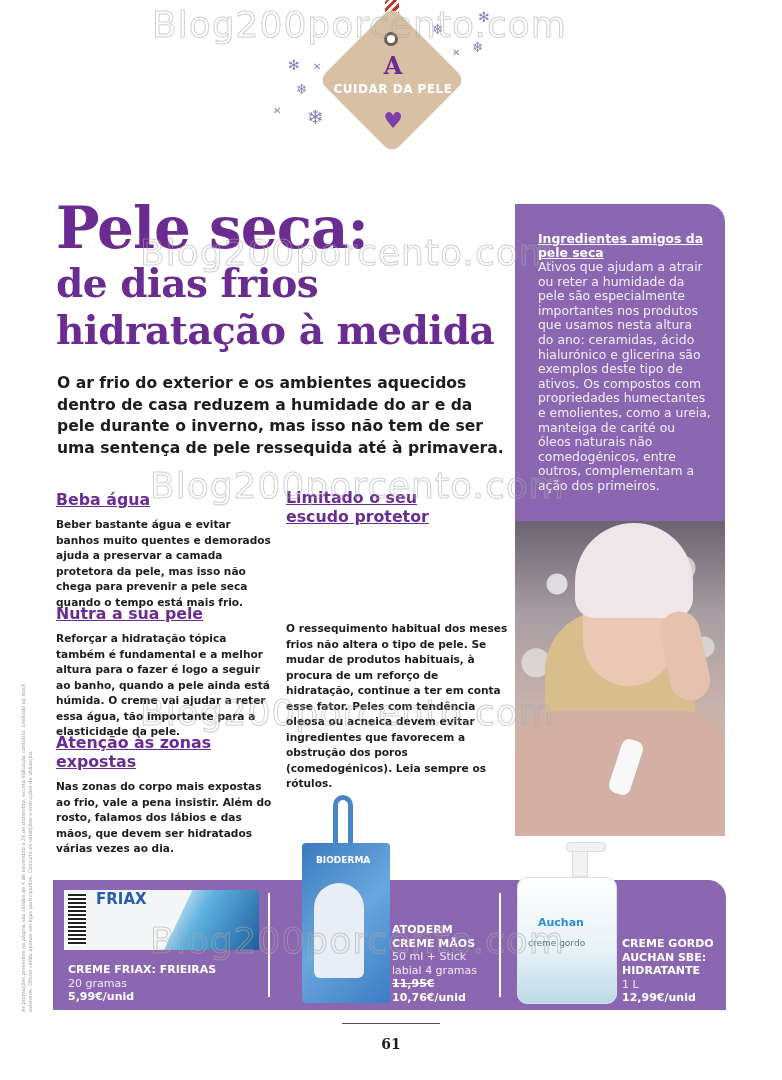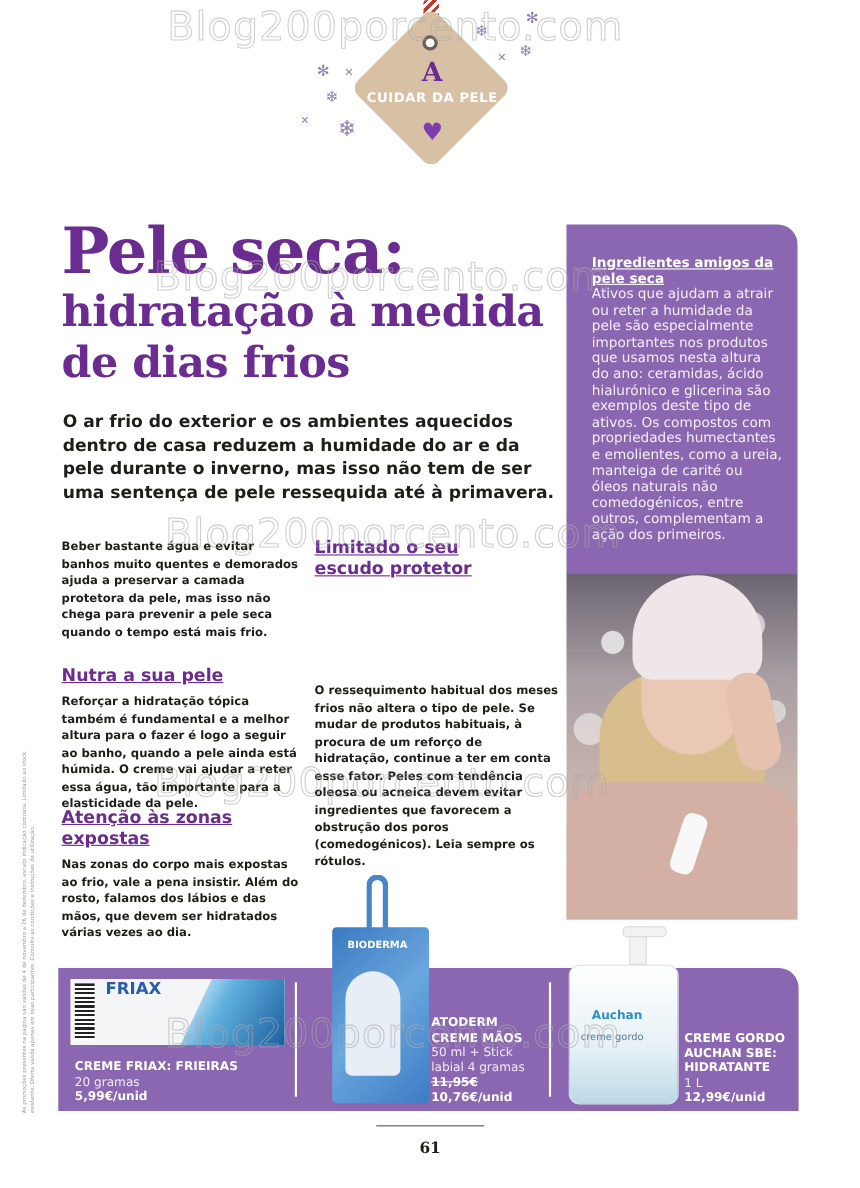--- a/index.html
+++ b/index.html
@@ -132,42 +132,43 @@
   <div class="tag-string"></div>
   <div class="tag"></div>
   <div class="tag-hole"></div>
   <div class="tag-logo">A</div>
   <div class="tag-label">CUIDAR DA PELE</div>
   <div class="tag-heart">♥</div>
 </div>
 
 <div class="headline">
   <div class="hl1">Pele seca:</div>
+  <div class="hl2">de dias frios</div>
   <div class="hl2">hidratação à medida</div>
-  <div class="hl2">de dias frios</div>
 </div>
 
 <div class="lede">O ar frio do exterior e os ambientes aquecidos dentro de casa reduzem a humidade do ar e da pele durante o inverno, mas isso não tem de ser uma sentença de pele ressequida até à primavera.</div>
 
 <div class="side-box">
   <div class="side-title">Ingredientes amigos da pele seca</div>
   <div class="side-text">Ativos que ajudam a atrair ou reter a humidade da pele são especialmente importantes nos produtos que usamos nesta altura do ano: ceramidas, ácido hialurónico e glicerina são exemplos deste tipo de ativos. Os compostos com propriedades humectantes e emolientes, como a ureia, manteiga de carité ou óleos naturais não comedogénicos, entre outros, complementam a ação dos primeiros.</div>
 </div>
 
 <div class="photo">
   <div class="bg-snow"></div>
   <div class="hair"></div>
   <div class="jacket"></div>
   <div class="face"></div>
   <div class="hat"></div>
   <div class="hand"></div>
   <div class="tube"></div>
 </div>
 
 <div class="col" style="left:56px;top:490px;">
+  <div class="sec-title">Beba água</div>
   <div class="sec-text">Beber bastante água e evitar banhos muito quentes e demorados ajuda a preservar a camada protetora da pele, mas isso não chega para prevenir a pele seca quando o tempo está mais frio.</div>
 </div>
 <div class="col" style="left:56px;top:604px;">
   <div class="sec-title">Nutra a sua pele</div>
   <div class="sec-text">Reforçar a hidratação tópica também é fundamental e a melhor altura para o fazer é logo a seguir ao banho, quando a pele ainda está húmida. O creme vai ajudar a reter essa água, tão importante para a elasticidade da pele.</div>
 </div>
 <div class="col" style="left:56px;top:733px;width:170px;">
   <div class="sec-title">Atenção às zonas expostas</div>
   <div class="sec-text" style="width:220px;">Nas zonas do corpo mais expostas ao frio, vale a pena insistir. Além do rosto, falamos dos lábios e das mãos, que devem ser hidratados várias vezes ao dia.</div>
 </div>

